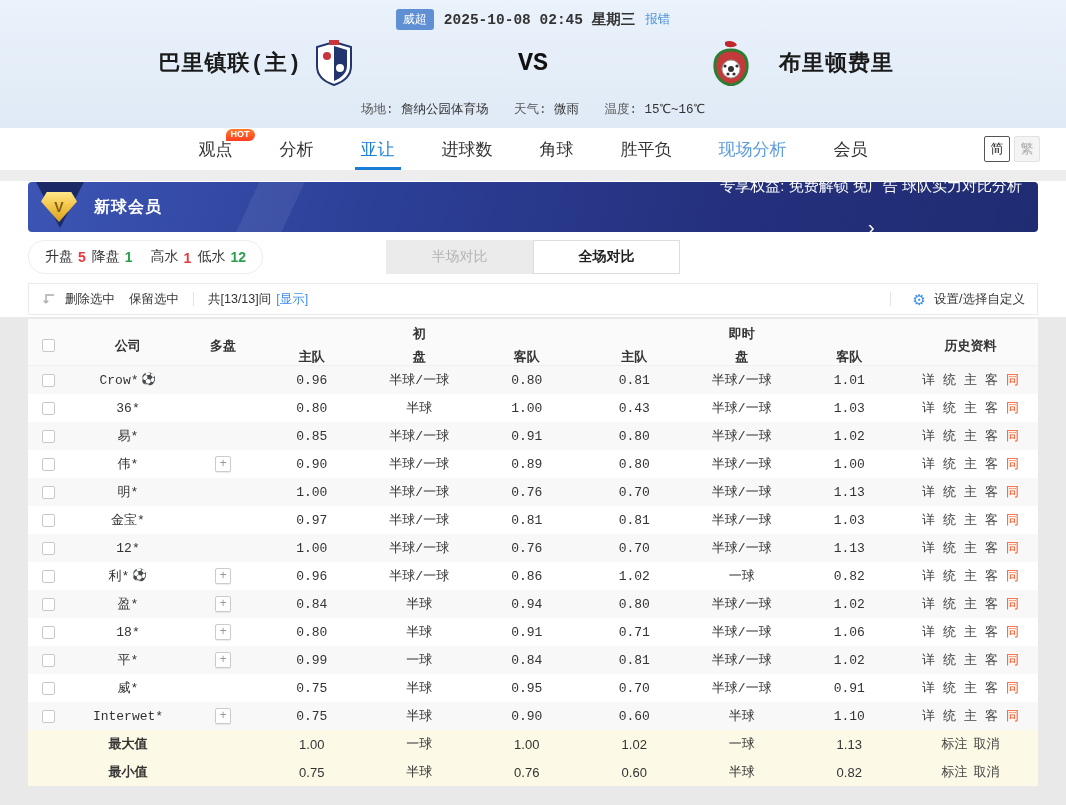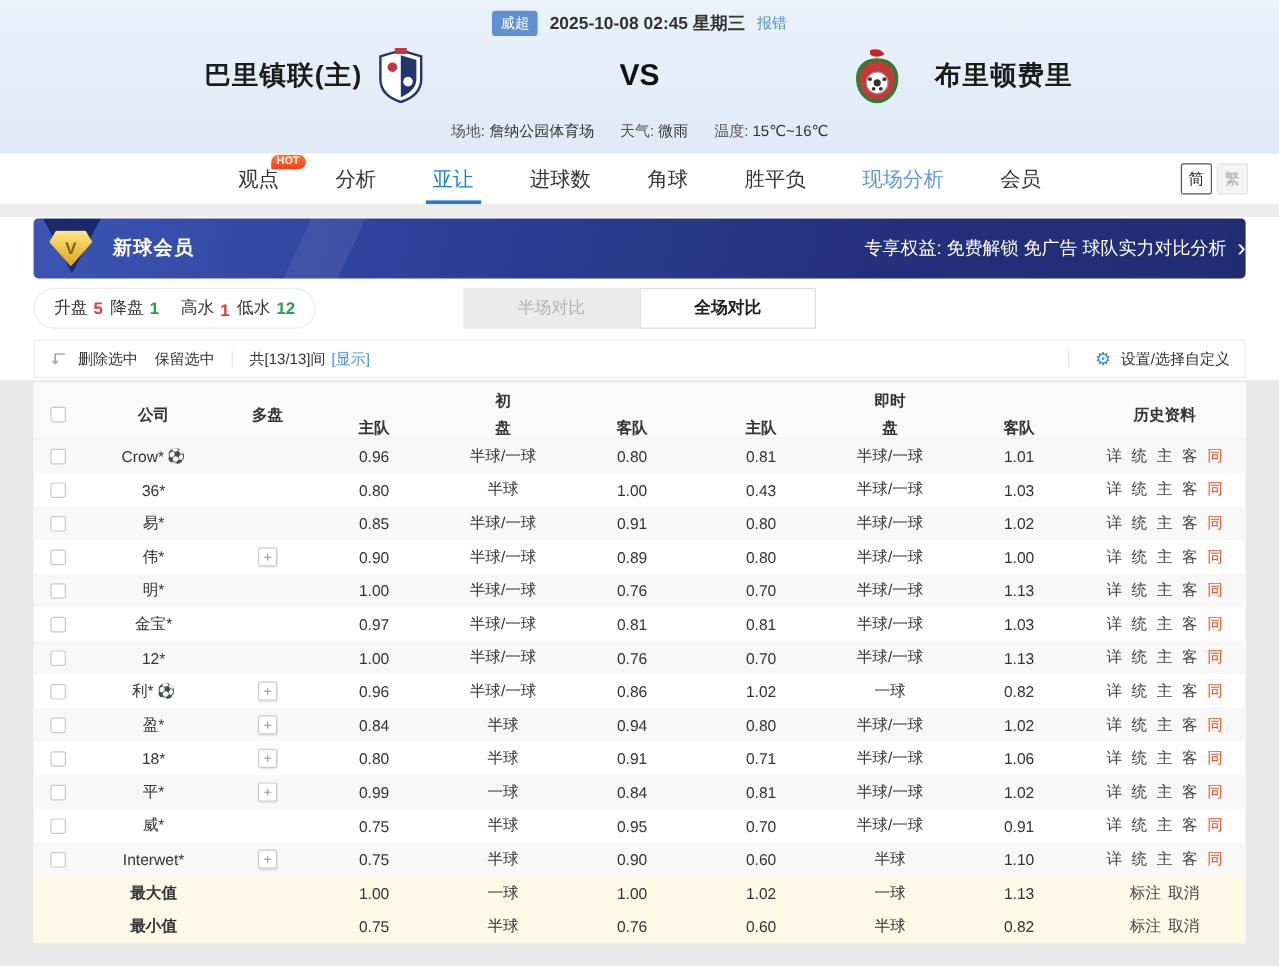--- a/index.html
+++ b/index.html
@@ -1,20 +1,20 @@
 <!DOCTYPE html>
 <html><head>
 <meta charset="utf-8">
 <style>
   * { margin:0; padding:0; box-sizing:border-box; }
   html,body { width:1066px; height:805px; overflow:hidden; }
   body { font-family:"Liberation Sans","DejaVu Sans",sans-serif; background:#e9e9e9; color:#333; }
 
   
-  .match-header { height:128px; background:linear-gradient(180deg,#eaf2fb 0%,#dfeaf6 100%); }
+  .match-header { height:128px; background:linear-gradient(180deg,#eaf2fb 0%,#dfeaf6 100%);font-family:Liberation Mono, monospace; }
   .date-row { display:flex; justify-content:center; align-items:center; gap:10px; padding-top:9px; }
   .league-badge { background:#6090d4; color:#fff; font-size:12px; padding:2px 7px; border-radius:3px; }
   .match-datetime { font-size:14.5px; font-weight:700; color:#333; }
   .report-link { font-size:12.5px; color:#4f94d9; cursor:pointer; }
   .teams-row { display:grid; grid-template-columns:1fr 356px 1fr; align-items:center; margin-top:8px; height:50px; }
   .team { display:flex; align-items:center; gap:14px; }
   .team.home { justify-content:flex-end;gap:11px; }
   .team.away { justify-content:flex-start;gap:28px; }
   .team-name { font-size:22px; font-weight:700; color:#1b1b1b; letter-spacing:1px; }
   .vs { text-align:center; font-size:25px; font-weight:800; color:#111; }
@@ -38,21 +38,21 @@
   .grey-band { height:11px; background:#ededed; }
 
   
   .mid { background:#fff; padding:1px 28px 2px; }
   .vip-banner { height:50px; border-radius:4px; background:linear-gradient(105deg,#3c55b4 0%,#2c3f97 35%,#24307c 70%,#202c72 100%); display:flex; align-items:center; position:relative; overflow:hidden; color:#fff; }
   .vip-banner::before { content:""; position:absolute; left:120px; top:-20px; width:260px; height:90px; background:linear-gradient(115deg,transparent 40%,rgba(255,255,255,.07) 40%,rgba(255,255,255,.07) 55%,transparent 55%); }
   .emblem-wrap { width:62px; height:50px; position:relative; display:flex; align-items:center; justify-content:center; }
   .emblem-tri { position:absolute; left:8px; top:0; width:48px; height:46px; background:#1b2a66; clip-path:polygon(0 0,100% 0,50% 100%); }
   .emblem-gem { position:relative; width:36px; height:30px; background:linear-gradient(180deg,#ffe98a 0%,#f4c74a 45%,#d9a21f 100%); clip-path:polygon(50% 100%,0 32%,16% 0,84% 0,100% 32%); display:flex; align-items:center; justify-content:center; font-weight:800; font-size:14px; color:#7c611a; }
   .vip-title { font-size:16px; font-weight:700; margin-left:4px; letter-spacing:1px; }
-  .vip-right { margin-left:auto; display:flex; align-items:center; gap:9px; font-size:15px; cursor:pointer; }
+  .vip-right { margin-left:auto; display:flex; align-items:center; gap:22px; padding-right:16px; font-size:15px; cursor:pointer;flex-direction:column; }
   .vip-chevron { font-size:21px; line-height:1; font-weight:400; margin-top:-2px; }
 
   .filter-row { margin-top:8px; height:34px; position:relative; display:flex; align-items:center; }
   .stat-pill { display:flex; align-items:center; height:34px; border:1px solid #ededed; border-radius:17px; background:#fff; padding:0 16px; font-size:14px; gap:6px; }
   .stat-pill .num { font-weight:700; }
   .stat-item { display:flex; gap:5px; align-items:center; }
   .stat-item:nth-child(3) { margin-left:12px;align-items:flex-end; }
   .view-toggle { position:absolute; left:50%; transform:translateX(-50%); display:flex; height:34px; background:#ebebeb; }
   .toggle-btn { width:147px; display:flex; align-items:center; justify-content:center; font-size:14px; cursor:pointer; }
   .toggle-btn.on { background:#fff; border:1px solid #ddd; font-weight:700; color:#222; }
@@ -70,21 +70,21 @@
   
   .table-area { background:#e9e9e9; padding:2px 28px 0; }
   .odds-card { background:#fff; width:1010px; }
   .grid-row { display:grid; grid-template-columns:40px 120px 70px repeat(6,1fr) 135px; align-items:center; }
   .thead { height:47px; background:#fafafa; font-size:13px; color:#333; font-weight:600; border-bottom:1px solid #f0f0f0; }
   .th { text-align:center; }
   .group-th { display:flex; flex-direction:column; justify-content:center; gap:5px; height:100%; padding:6px 0; }
   .g-top { text-align:center; }
   .g-bottom { display:grid; grid-template-columns:repeat(3,1fr); }
   .g-bottom span { text-align:center; }
-  .t-row { height:28px; font-size:13px; }
+  .t-row { height:28px; font-size:13px;font-family:Liberation Mono, monospace; }
   .t-row:nth-child(even) { background:#f8f8f8; }
   .td { text-align:center; color:#333; }
   .company-cell { display:flex; align-items:center; justify-content:center; gap:3px; }
   .ball-icon { font-size:12px; line-height:1; }
   .cb { display:inline-block; width:13px; height:13px; border:1px solid #c9c9c9; border-radius:2px; background:#fff; cursor:pointer; margin:0 auto; }
   .cb-cell { display:flex; justify-content:center; align-items:center; }
   .plus-btn { display:inline-flex; width:16px; height:16px; border:1px solid #ccc; border-radius:2px; background:#fff; color:#999; font-size:12px; line-height:1; align-items:center; justify-content:center; cursor:pointer; box-shadow:0 1px 1px rgba(0,0,0,.08); }
   .hist-cell { display:flex; justify-content:center; gap:8px; font-size:13px; }
   .hist-cell span { cursor:pointer; color:#444; }
   .sum-row { height:28px; font-size:13px; background:#fcf9e6; }

